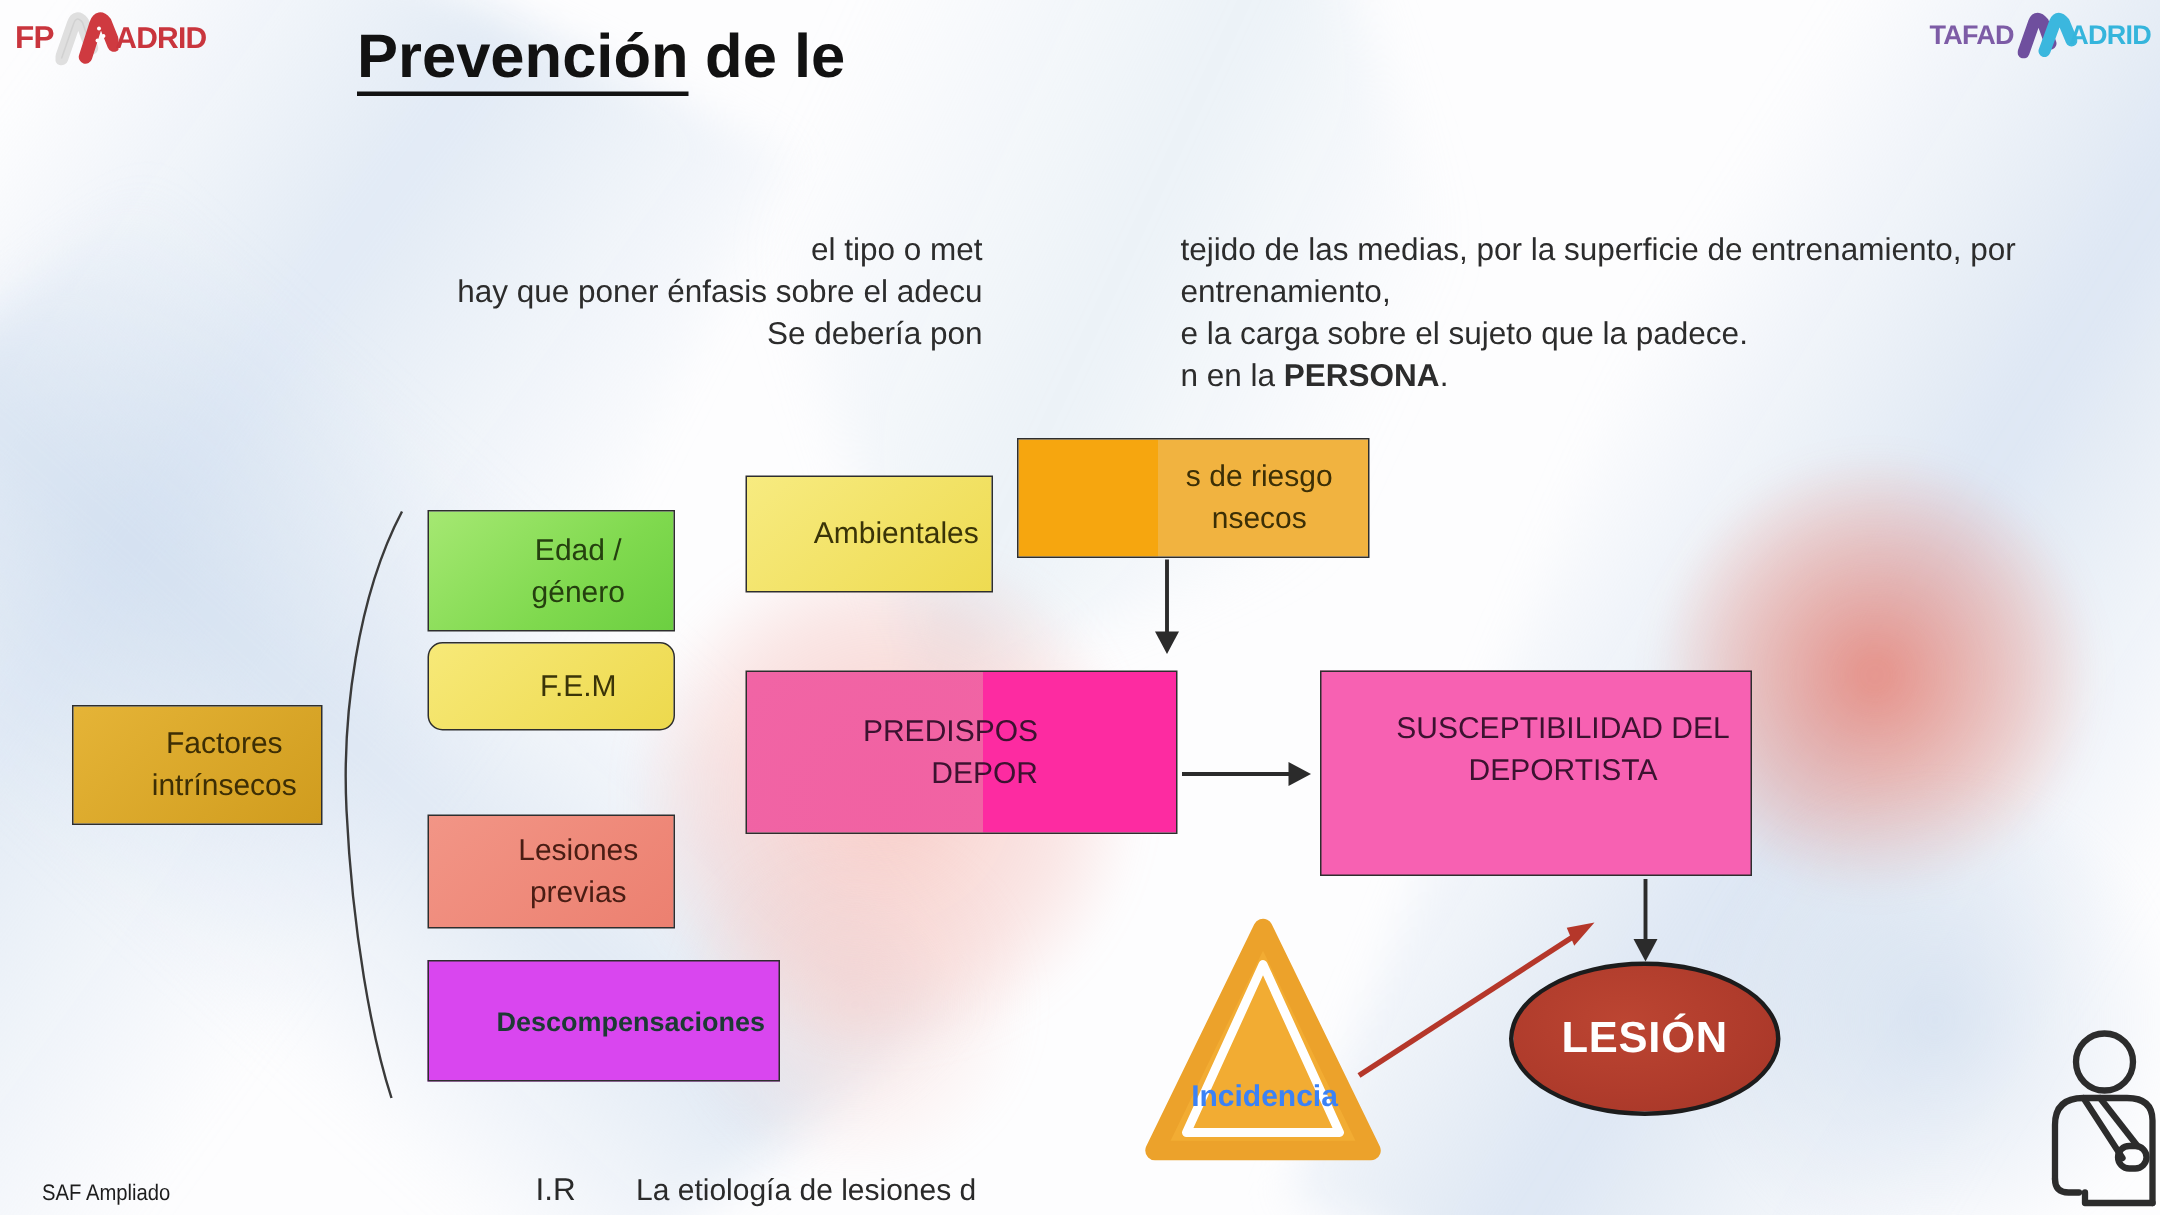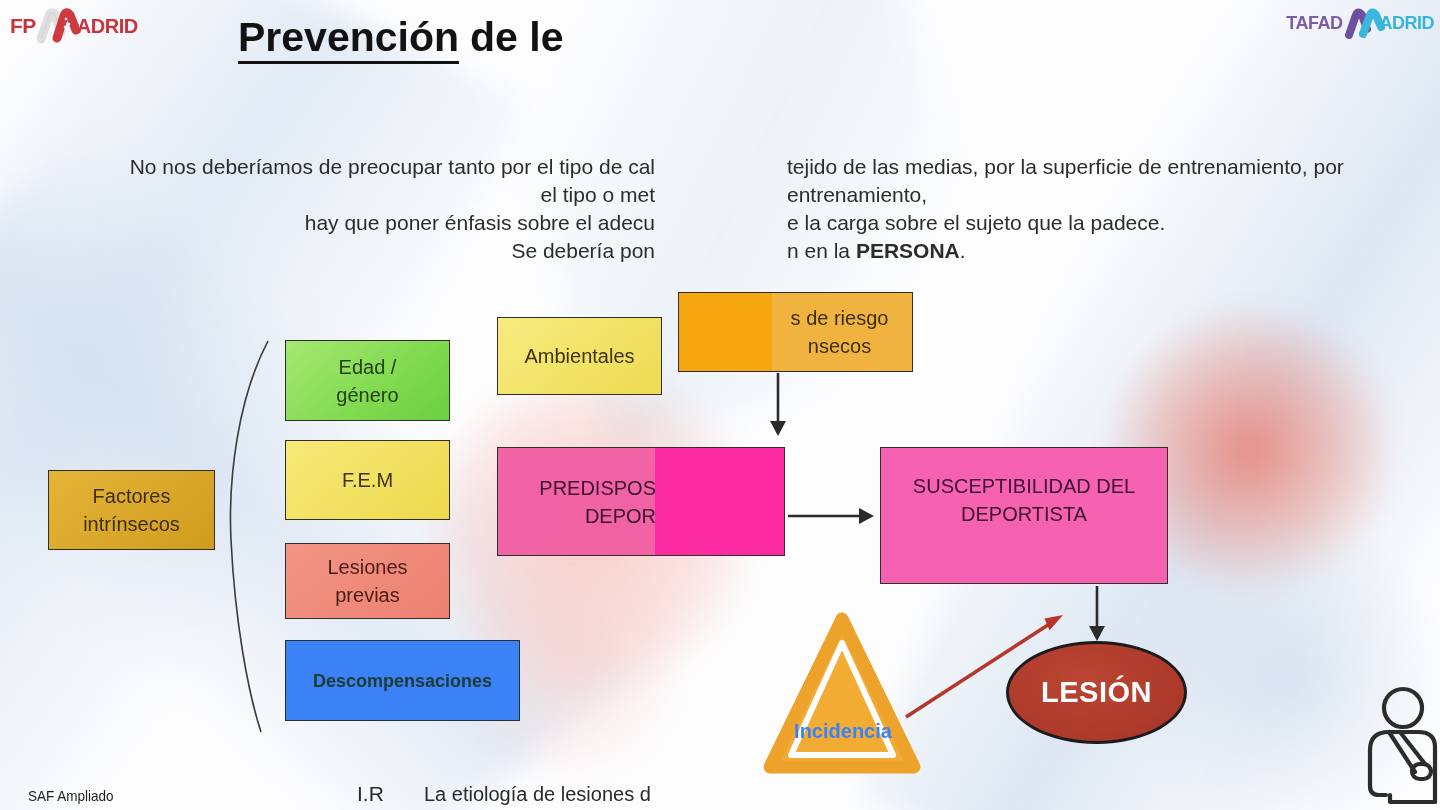--- a/index.html
+++ b/index.html
@@ -31,29 +31,29 @@
 
   
   .para{position:absolute; z-index:4; font-size:21px; line-height:28px; color:#2c2c2c;}
   .para-left{left:40px; top:153px; width:615px; text-align:right;}
   .para-right{left:787px; top:153px; width:645px; text-align:left;}
   .para .b{font-weight:bold;}
 
   
   .dbox{position:absolute; z-index:3; border:1.6px solid #2e2e2e; box-sizing:border-box;
         display:flex; align-items:center; justify-content:center; text-align:center;
-        font-size:20px; color:#21301f; white-space:pre-line; line-height:28px;}
+        font-size:20px; color:#21301f; white-space:pre-line; line-height:28px;padding-left:36px;}
   #box-edad{left:285px; top:340px; width:165px; height:81px; background:linear-gradient(140deg,#a5e872 0%,#7fd94e 62%,#6ccf41 100%); color:#25400f;}
   #box-ambientales{left:497px; top:317px; width:165px; height:78px; background:linear-gradient(140deg,#f7eb80,#eedb51); color:#3a3408;}
   #box-riesgo{left:678px; top:292px; width:235px; height:80px; background:linear-gradient(90deg,#f6a60f 0 40%,#f1b340 40% 100%); justify-content:center; padding-left:88px; color:#3c2f06;}
   #box-nutricionales{left:936px; top:318px; width:166px; height:76px; background:linear-gradient(140deg,#98e766,#7cd94a); color:#1d3a0a;}
   #box-factores{left:48px; top:470px; width:167px; height:80px; background:linear-gradient(140deg,#e5b437,#d09c1e); color:#3d2e05;}
-  #box-fem{left:285px; top:440px; width:165px; height:80px; background:linear-gradient(140deg,#f7e978,#edd94d); color:#3a3408;}
+  #box-fem{left:285px; top:428px; width:165px; height:59px; background:linear-gradient(140deg,#f7e978,#edd94d); color:#3a3408;border-radius:10px;}
   #box-lesiones{left:285px; top:543px; width:165px; height:76px; background:linear-gradient(140deg,#f29586,#ec8070); color:#4a1d14;}
-  #box-descompensaciones{left:285px; top:640px; width:235px; height:81px; background:#3b82f6; font-size:18px; font-weight:600; color:#1c3b33;}
+  #box-descompensaciones{left:285px; top:640px; width:235px; height:81px; background:#d946ef; font-size:18px; font-weight:600; color:#1c3b33;}
   #box-predispos{left:497px; top:447px; width:288px; height:109px; background:linear-gradient(90deg, rgba(240,86,158,.9) 0 55%, #fd2ba1 55% 100%); justify-content:flex-start; color:#3c1230;}
   #box-predispos .inner{width:158px; text-align:right; white-space:pre-line;}
   #box-suscept{left:880px; top:447px; width:288px; height:137px; background:#f761b2; align-items:flex-start; padding-top:24px; color:#3c1230;}
 
   
   #warning-triangle{position:absolute; left:762px; top:609px; z-index:3;}
   #incidencia-label{position:absolute; left:772px; top:720px; width:142px; z-index:5; text-align:center; font-size:20px; font-weight:bold; color:#3b82f6;}
   #lesion-ellipse{position:absolute; left:1006px; top:641px; width:181px; height:103px; z-index:3;
     border-radius:50%; border:3px solid #1c1c1c; box-sizing:border-box;
     background:radial-gradient(ellipse at 42% 38%, #bc4532 0%, #b03c2c 55%, #a43527 100%);
@@ -105,21 +105,20 @@
   <div class="tafad-logo">
     <span class="t1">TAFAD</span>
     <svg width="40" height="32" viewBox="0 0 40 32" style="margin:0 -1px 0 2px;">
       <path d="M4 28 L11 8 Q13 3 17 8 L22 22" stroke="#6f4f9e" stroke-width="8" fill="none" stroke-linecap="round"></path>
       <path d="M18 27 L25 8 Q27 3 31 8 L36 20" stroke="#3bb7de" stroke-width="8" fill="none" stroke-linecap="round"></path>
     </svg>
     <span class="t2">ADRID</span>
   </div>
 
   <div class="para para-left">
-    <div>No nos deberíamos de preocupar tanto por el tipo de cal</div>
     <div>el tipo o met</div>
     <div>hay que poner énfasis sobre el adecu</div>
     <div>Se debería pon</div>
   </div>
   <div class="para para-right">
     <div>tejido de las medias, por la superficie de entrenamiento, por</div>
     <div>entrenamiento,</div>
     <div>e la carga sobre el sujeto que la padece.</div>
     <div><span>n en la </span><span class="b">PERSONA</span><span>.</span></div>
   </div>

